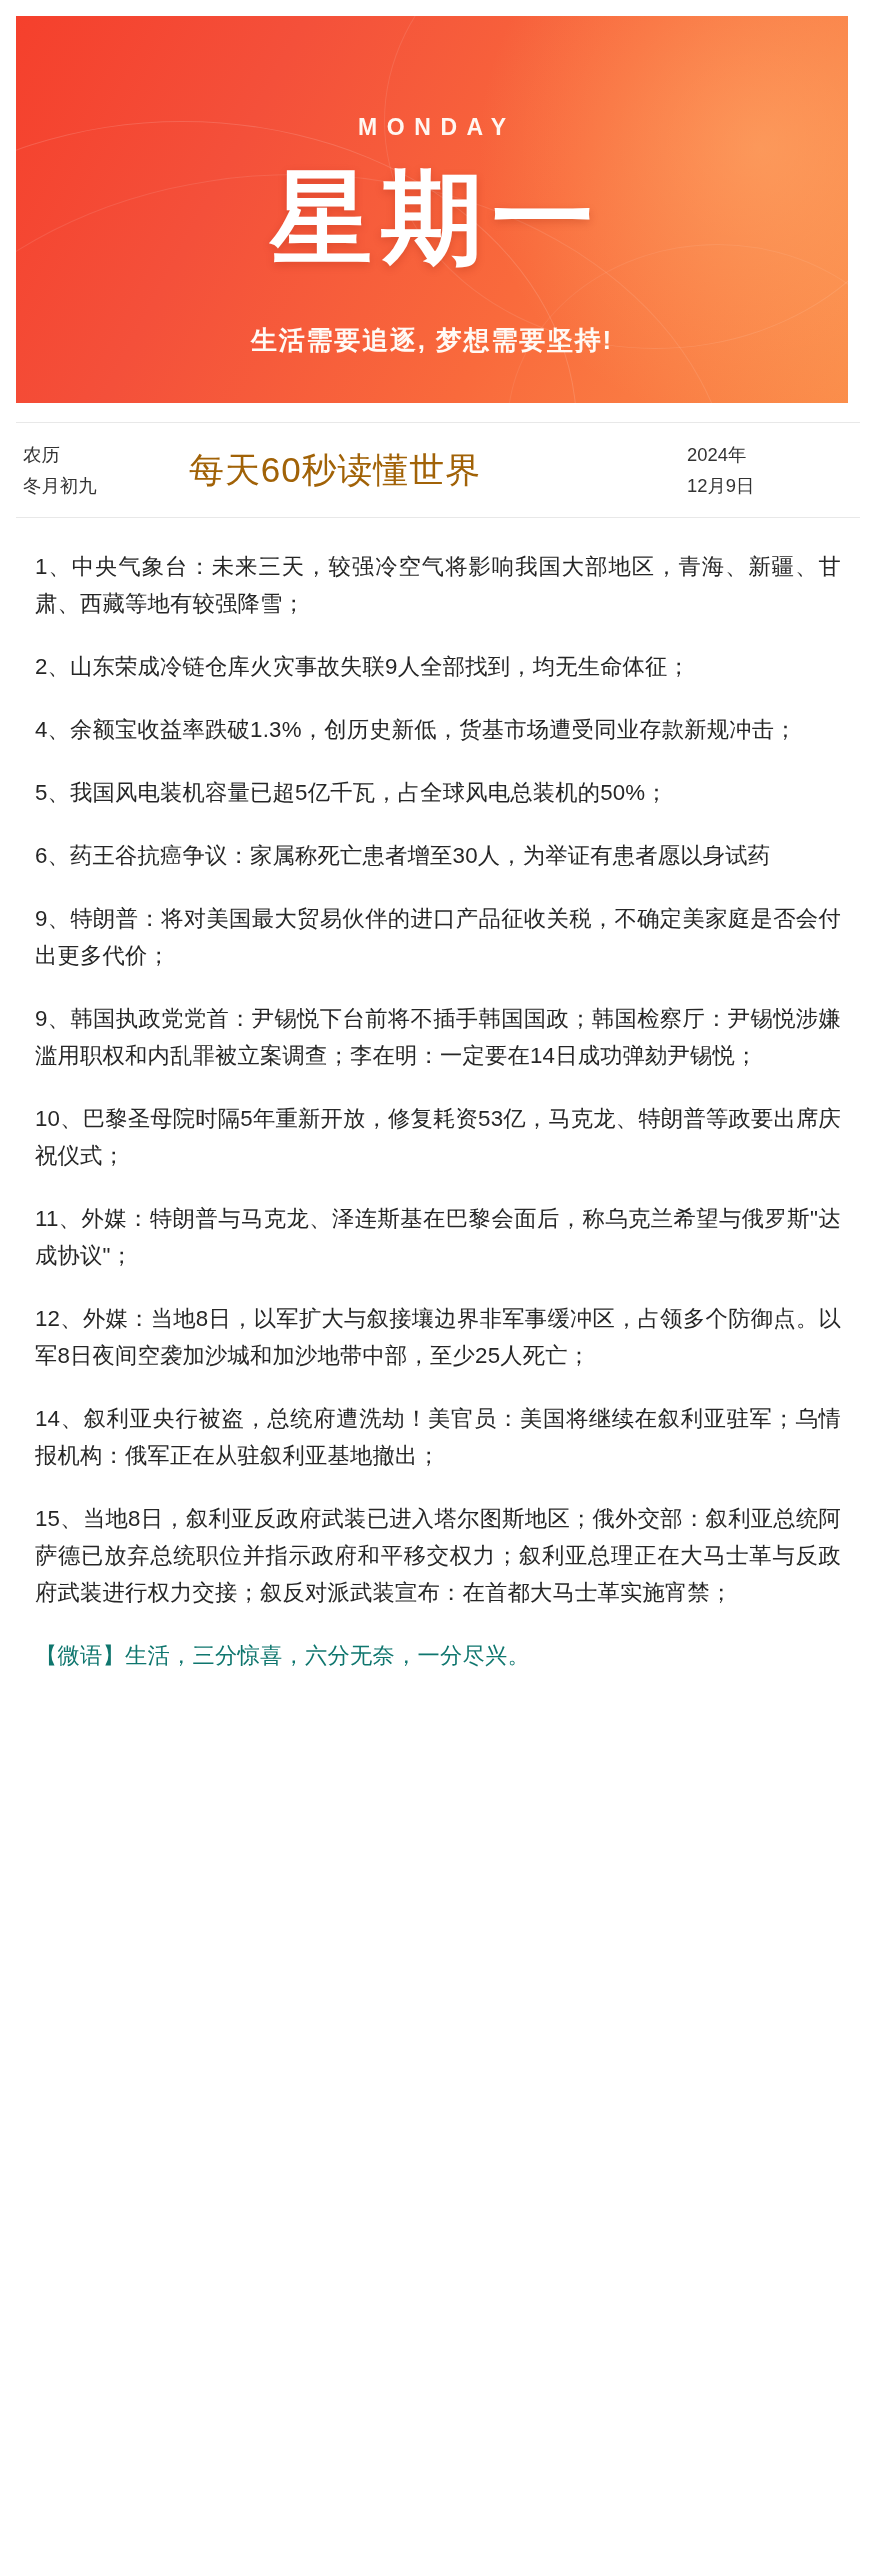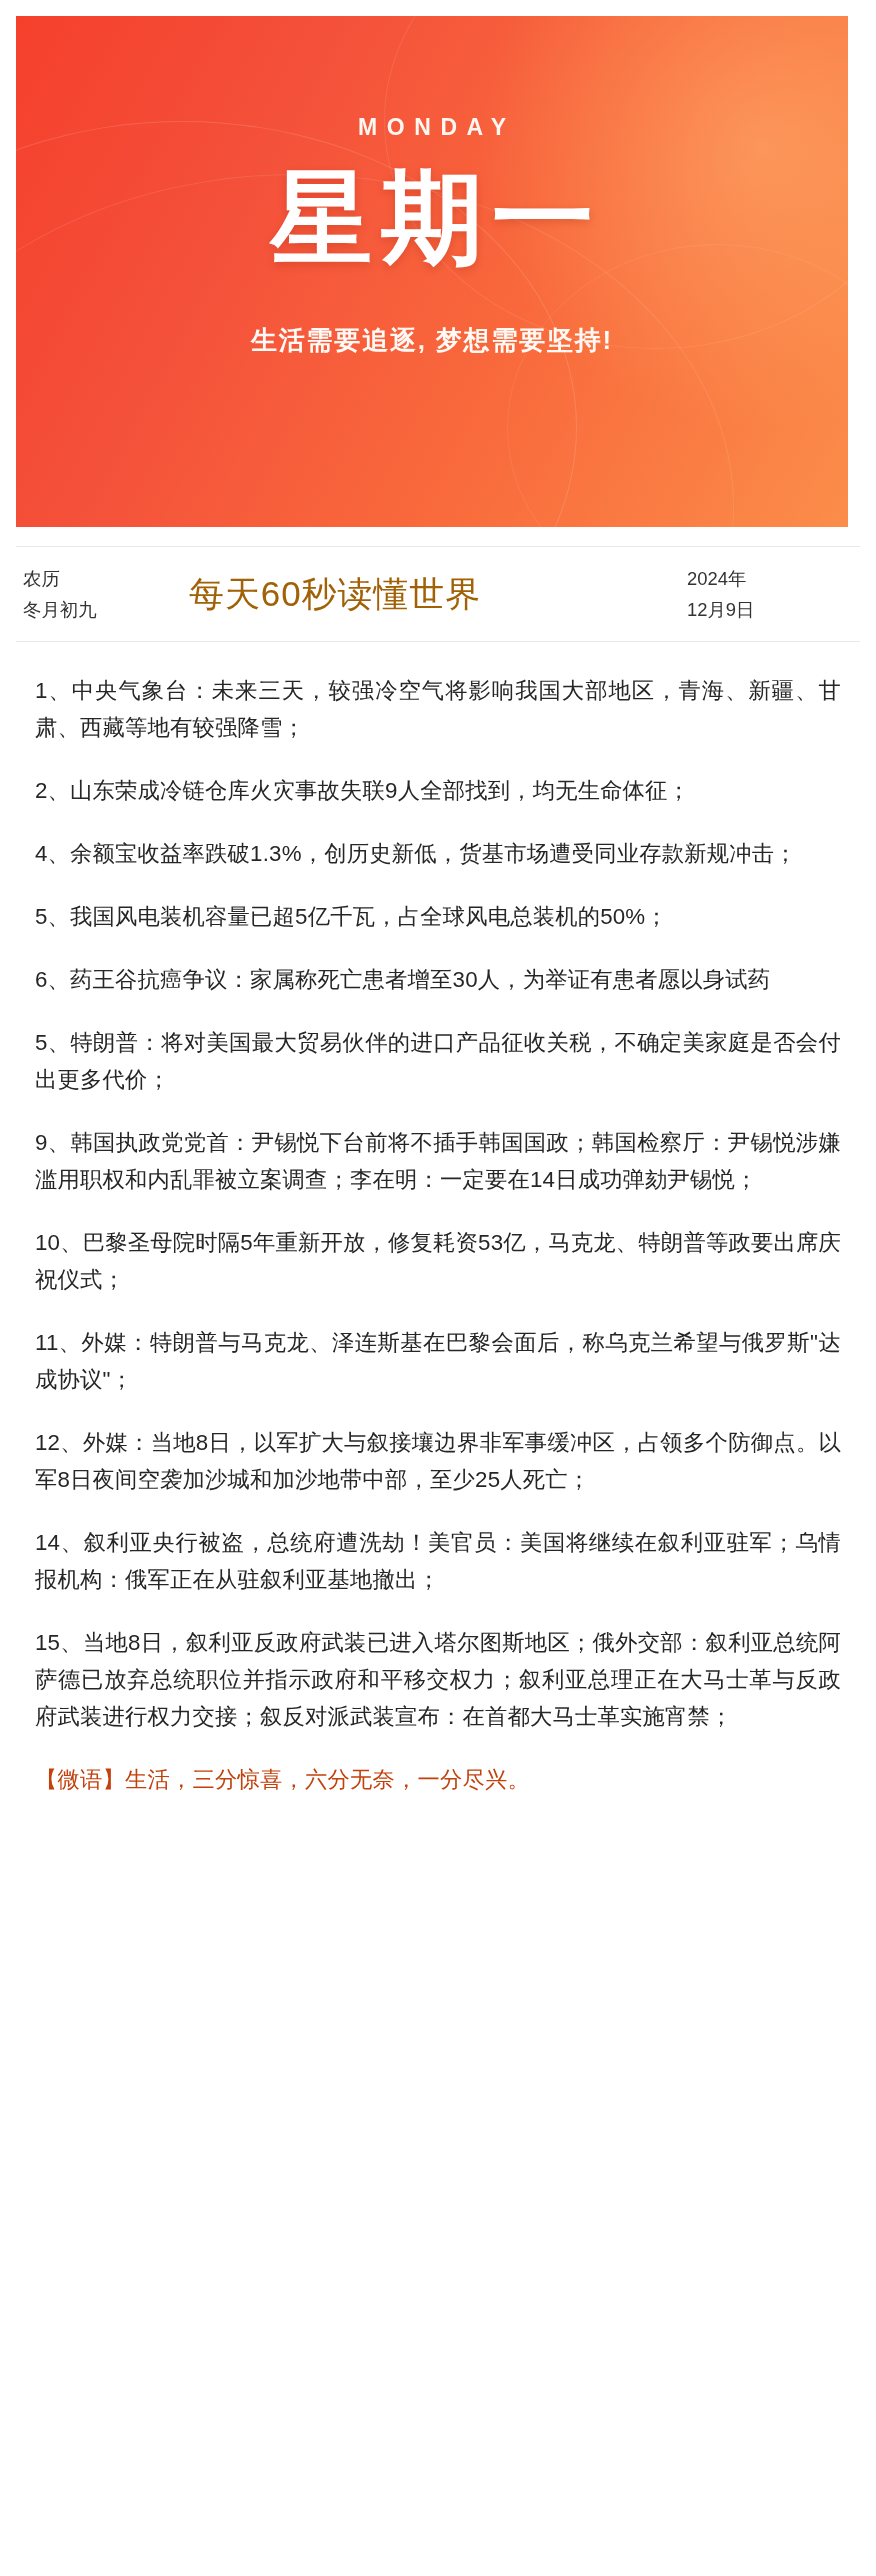--- a/index.html
+++ b/index.html
@@ -13,21 +13,21 @@
     width: 876px;
     min-height: 2576px;
     background: #ffffff;
     position: relative;
     overflow: hidden;
   }
   
   .hero {
     position: relative;
     margin: 16px 28px 0 16px;
-    height: 511px;
+    height: 387px;
     background: linear-gradient(118deg, #f5402c 0%, #f4503a 28%, #f96a3c 62%, #fb8d4a 100%);
     overflow: hidden;
   }
   .hero .swirl {
     position: absolute;
     border-radius: 50%;
     border: 1.8px solid rgba(255,255,255,0.14);
   }
   .hero .s1 { width: 789px; height: 613px; left: -228px; top: 105px; }
   .hero .s2 { width: 876px; height: 666px; left: -158px; top: 158px; border-color: rgba(255,255,255,0.10); }
@@ -106,21 +106,21 @@
     font-size: 22.3px;
     line-height: 1.66;
     color: #262626;
     margin-bottom: 26px;
     text-align: justify;
     letter-spacing: 0.2px;
   }
   .footer-note {
     font-size: 22.3px;
     line-height: 1.66;
-    color: #c2410c;
+    color: #0f766e;
     margin-top: 12.3px;
     letter-spacing: 0.2px;
   }
 </style>
 </head>
 <body>
 
 <div class="page">
 
   <div class="hero">
@@ -147,21 +147,21 @@
       <div>12月9日</div>
     </div>
   </div>
 
   <div class="list">
     <div class="item">1、中央气象台：未来三天，较强冷空气将影响我国大部地区，青海、新疆、甘肃、西藏等地有较强降雪；</div>
     <div class="item">2、山东荣成冷链仓库火灾事故失联9人全部找到，均无生命体征；</div>
     <div class="item">4、余额宝收益率跌破1.3%，创历史新低，货基市场遭受同业存款新规冲击；</div>
     <div class="item">5、我国风电装机容量已超5亿千瓦，占全球风电总装机的50%；</div>
     <div class="item">6、药王谷抗癌争议：家属称死亡患者增至30人，为举证有患者愿以身试药</div>
-    <div class="item">5、特朗普：将对美国最大贸易伙伴的进口产品征收关税，不确定美家庭是否会付出更多代价；</div>
+    <div class="item">9、特朗普：将对美国最大贸易伙伴的进口产品征收关税，不确定美家庭是否会付出更多代价；</div>
     <div class="item">9、韩国执政党党首：尹锡悦下台前将不插手韩国国政；韩国检察厅：尹锡悦涉嫌滥用职权和内乱罪被立案调查；李在明：一定要在14日成功弹劾尹锡悦；</div>
     <div class="item">10、巴黎圣母院时隔5年重新开放，修复耗资53亿，马克龙、特朗普等政要出席庆祝仪式；</div>
     <div class="item">11、外媒：特朗普与马克龙、泽连斯基在巴黎会面后，称乌克兰希望与俄罗斯"达成协议"；</div>
     <div class="item">12、外媒：当地8日，以军扩大与叙接壤边界非军事缓冲区，占领多个防御点。以军8日夜间空袭加沙城和加沙地带中部，至少25人死亡；</div>
     <div class="item">14、叙利亚央行被盗，总统府遭洗劫！美官员：美国将继续在叙利亚驻军；乌情报机构：俄军正在从驻叙利亚基地撤出；</div>
     <div class="item">15、当地8日，叙利亚反政府武装已进入塔尔图斯地区；俄外交部：叙利亚总统阿萨德已放弃总统职位并指示政府和平移交权力；叙利亚总理正在大马士革与反政府武装进行权力交接；叙反对派武装宣布：在首都大马士革实施宵禁；</div>
     <div class="footer-note">【微语】生活，三分惊喜，六分无奈，一分尽兴。</div>
   </div>
 
 </div>

